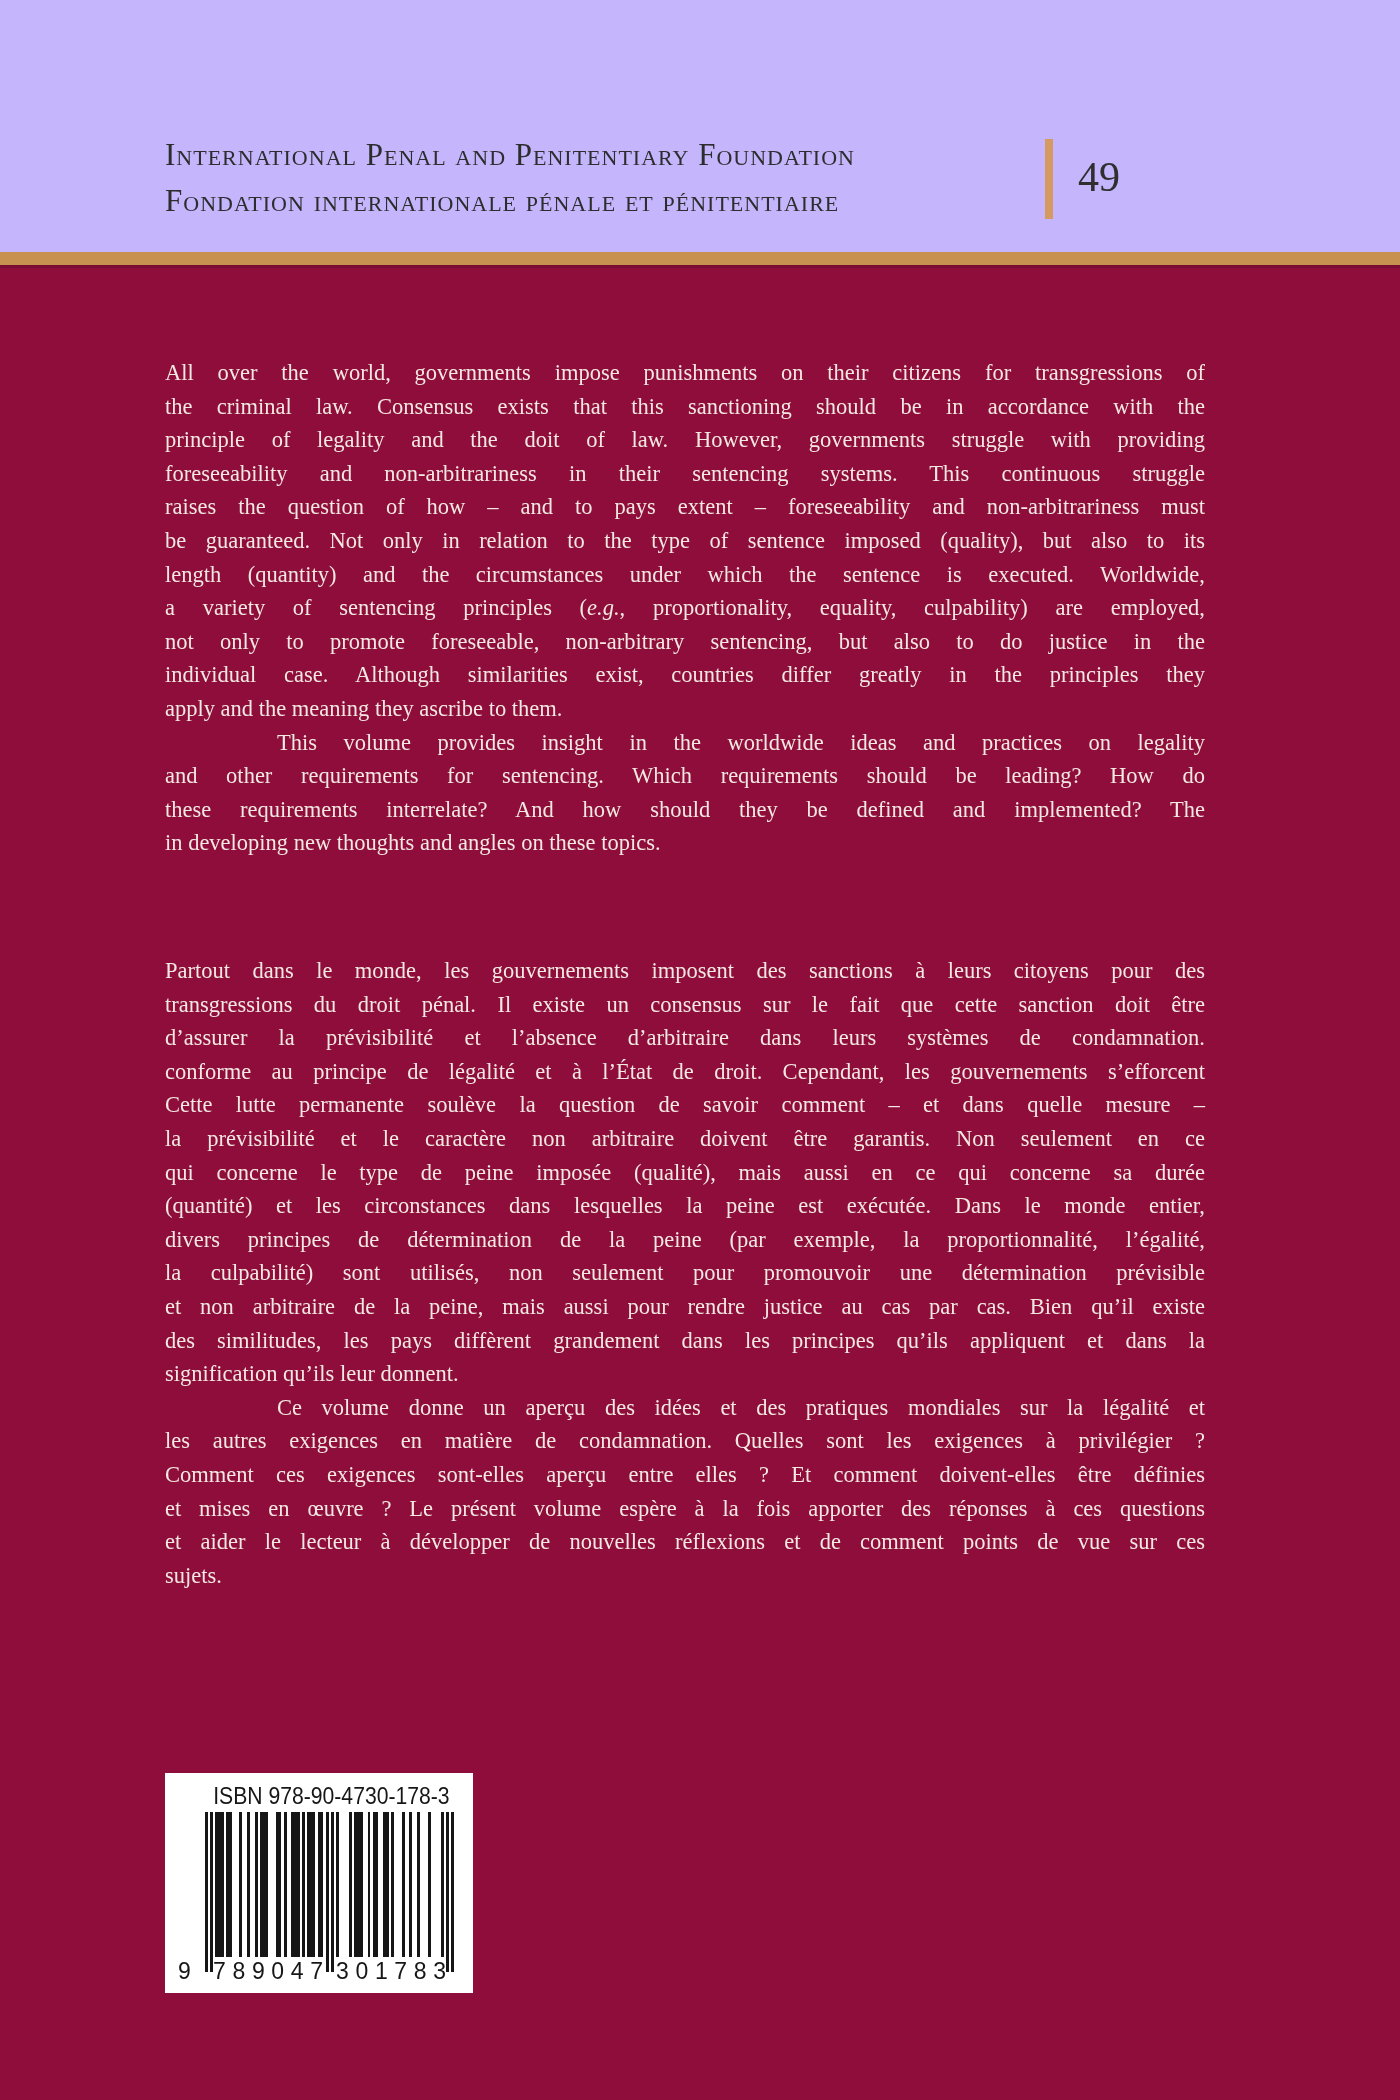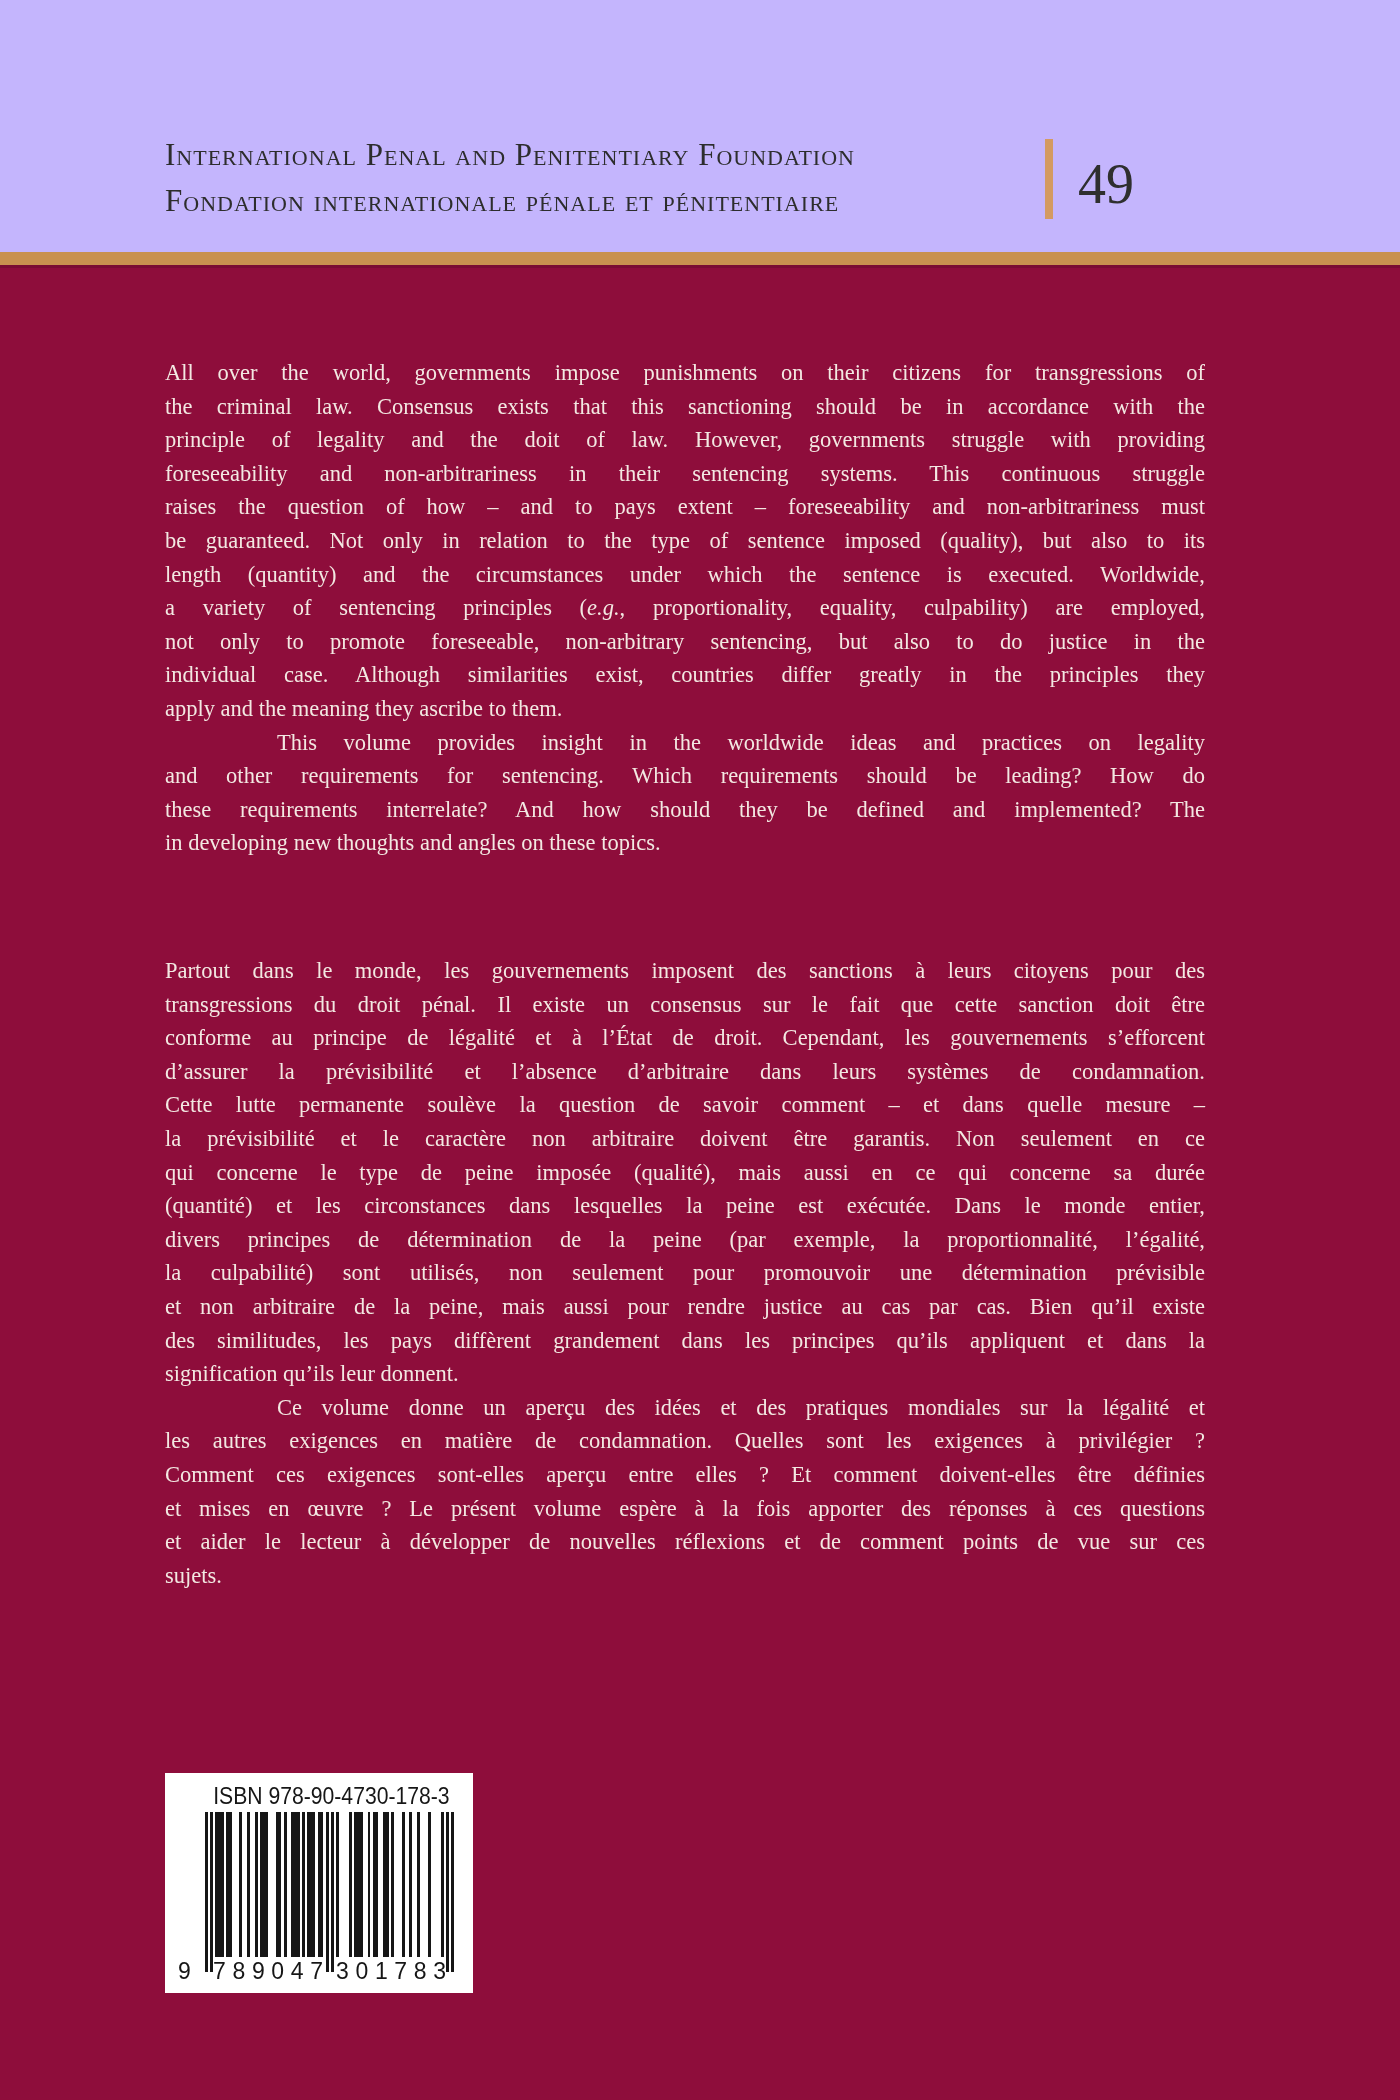--- a/index.html
+++ b/index.html
@@ -8,21 +8,21 @@
     overflow:hidden;font-family:"Liberation Serif","DejaVu Serif",serif;
   }
   
   .header{position:absolute;top:0;left:0;width:1400px;height:252px;background:#c4b5fd;}
   .pub-name{
     position:absolute;left:165px;top:132px;
     font-variant:small-caps;font-size:31px;line-height:46px;
     letter-spacing:1px;color:#2d2d2d;white-space:nowrap;
   }
   .vline{position:absolute;left:1045px;top:139px;width:8px;height:80px;background:var(--divider,#d49a62);}
-  .series-num{position:absolute;left:1078px;top:156px;font-size:56px;color:#2f2f2f;line-height:1;}
+  .series-num{position:absolute;left:1078px;top:156px;font-size:42px;color:#2f2f2f;line-height:1;}
   
   .band-top{
     position:absolute;top:252px;left:0;width:1400px;height:13px;
     background:var(--tan,#c9914f);box-shadow:0 3px 0 #7a0c33;
   }
   
   .maroon{position:absolute;top:268px;left:0;right:0;bottom:0;background:var(--maroon,#8e0d3b);}
   .blurb{position:absolute;left:165px;width:1040px;color:var(--text,#f3e8e2);}
   .blurb-en{top:88px;}
   .blurb-fr{top:686px;}
@@ -89,22 +89,22 @@
           <div class="line">and other requirements for sentencing. Which requirements should be leading? How do</div>
           <div class="line">these requirements interrelate? And how should they be defined and implemented? The</div>
           <div class="line">in developing new thoughts and angles on these topics.</div>
         </div>
     </section>
 
     <section class="blurb blurb-fr">
       <div class="para">
           <div class="line">Partout dans le monde, les gouvernements imposent des sanctions à leurs citoyens pour des</div>
           <div class="line">transgressions du droit pénal. Il existe un consensus sur le fait que cette sanction doit être</div>
+          <div class="line">d’assurer la prévisibilité et l’absence d’arbitraire dans leurs systèmes de condamnation.</div>
           <div class="line">conforme au principe de légalité et à l’État de droit. Cependant, les gouvernements s’efforcent</div>
-          <div class="line">d’assurer la prévisibilité et l’absence d’arbitraire dans leurs systèmes de condamnation.</div>
           <div class="line">Cette lutte permanente soulève la question de savoir comment – et dans quelle mesure –</div>
           <div class="line">la prévisibilité et le caractère non arbitraire doivent être garantis. Non seulement en ce</div>
           <div class="line">qui concerne le type de peine imposée (qualité), mais aussi en ce qui concerne sa durée</div>
           <div class="line">(quantité) et les circonstances dans lesquelles la peine est exécutée. Dans le monde entier,</div>
           <div class="line">divers principes de détermination de la peine (par exemple, la proportionnalité, l’égalité,</div>
           <div class="line">la culpabilité) sont utilisés, non seulement pour promouvoir une détermination prévisible</div>
           <div class="line">et non arbitraire de la peine, mais aussi pour rendre justice au cas par cas. Bien qu’il existe</div>
           <div class="line">des similitudes, les pays diffèrent grandement dans les principes qu’ils appliquent et dans la</div>
           <div class="line">signification qu’ils leur donnent.</div>
         </div>

